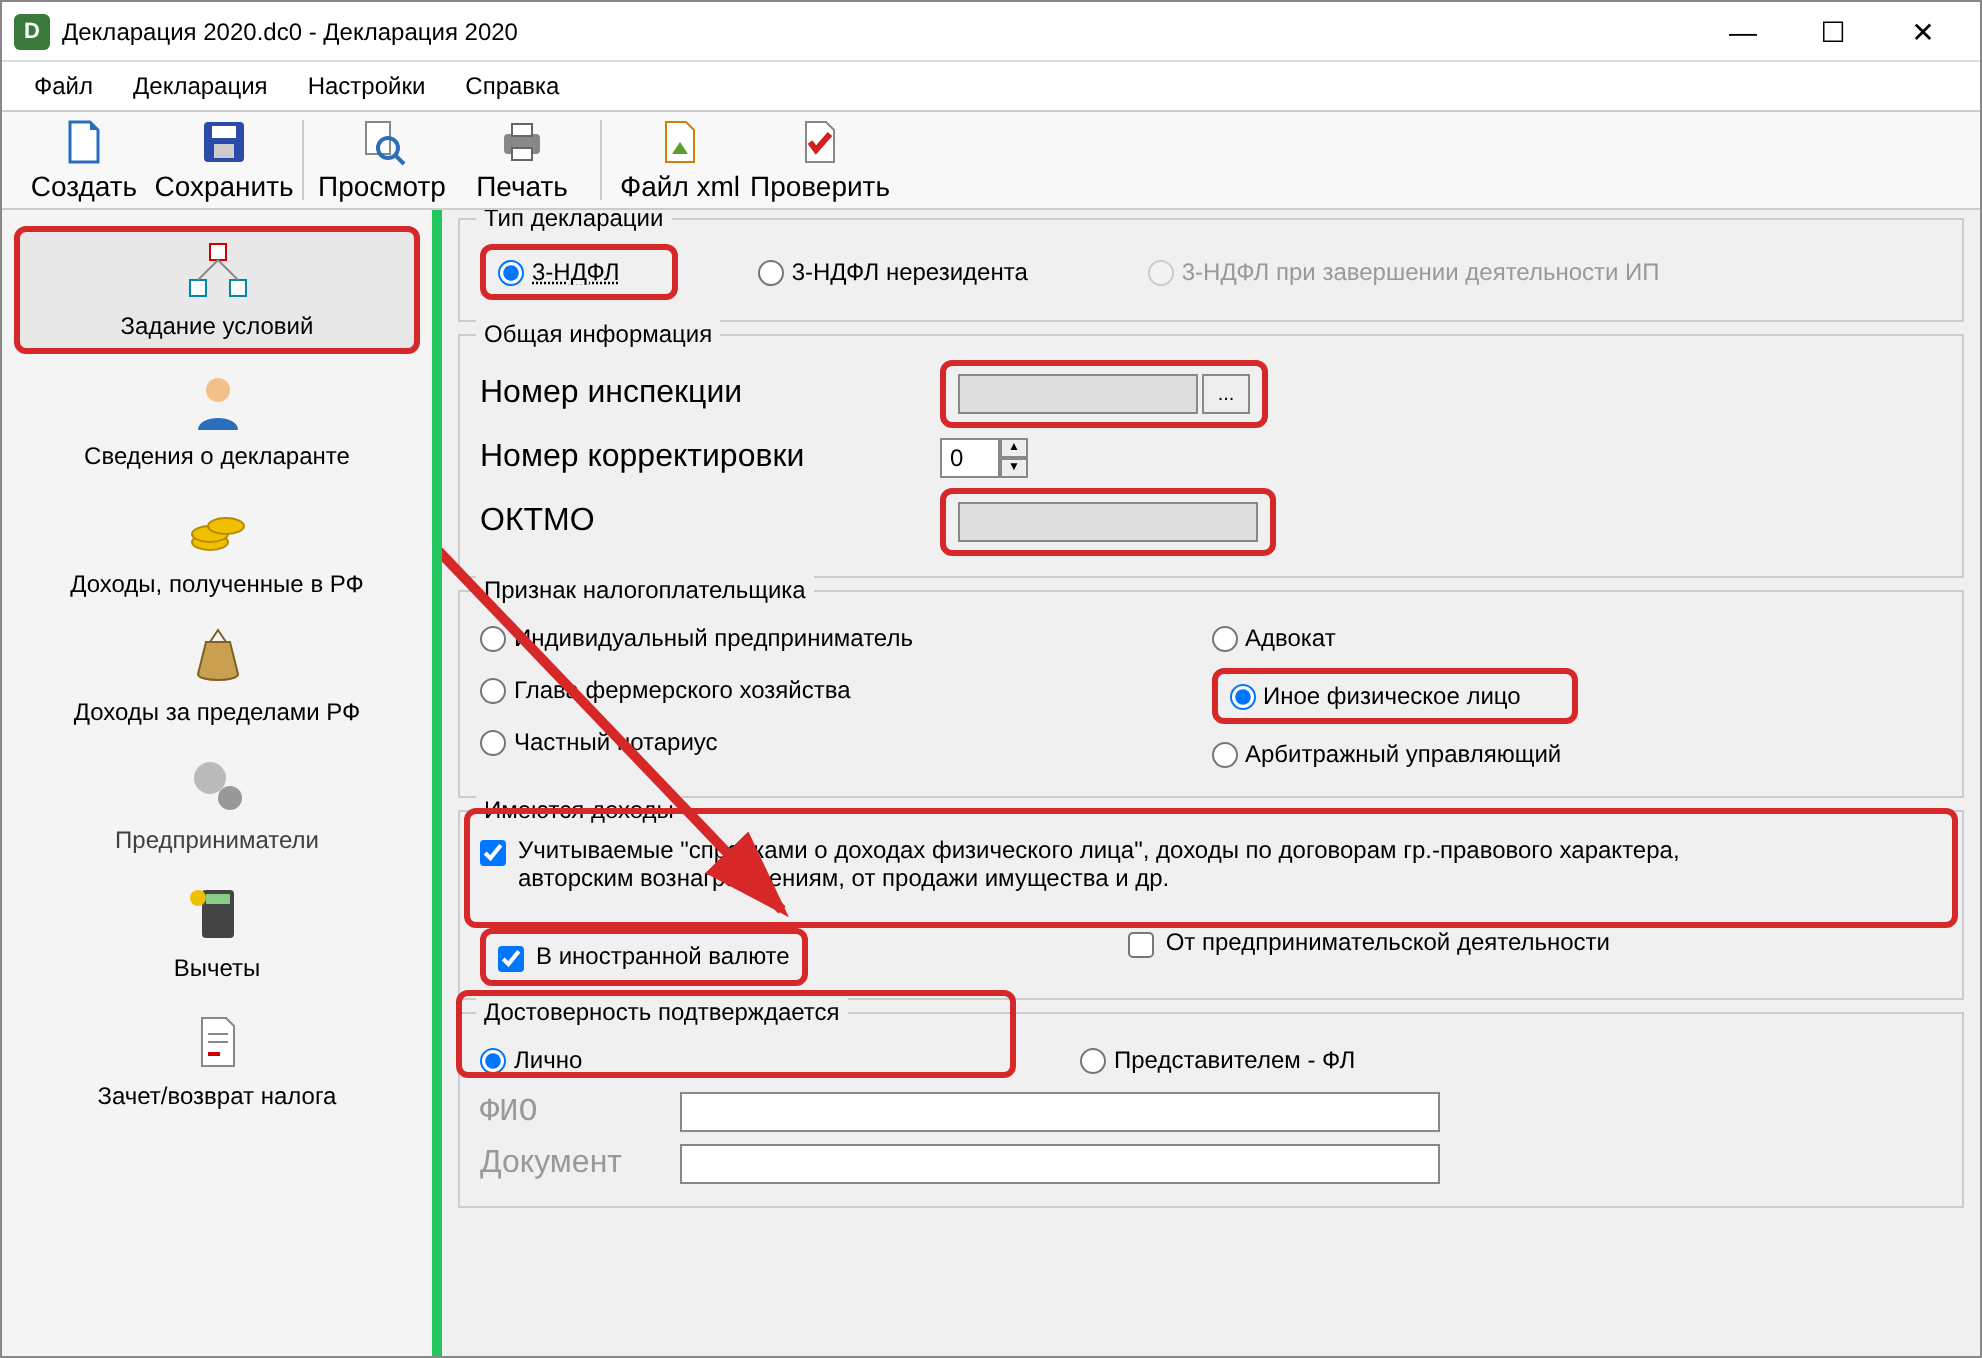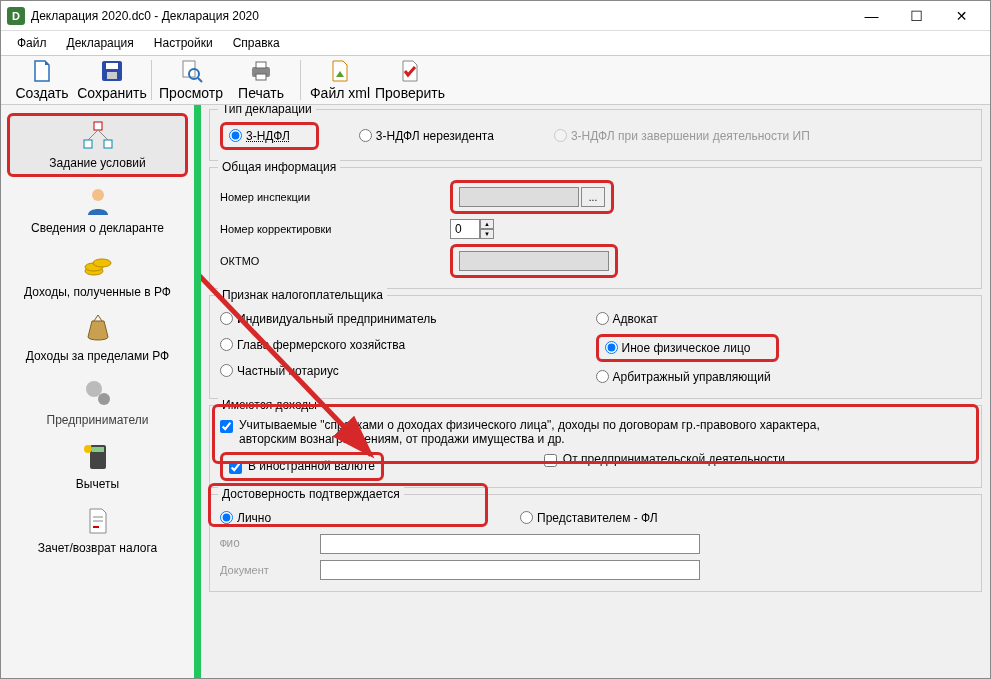--- a/index.html
+++ b/index.html
@@ -10,30 +10,30 @@
   .titlebar .title { flex: 1; font-size: 12px; }
   .winbtns { display: flex; gap: 0; }
   .winbtn { width: 45px; height: 28px; display: flex; align-items: center; justify-content: center; font-size: 14px; }
   .menubar { height: 24px; display: flex; align-items: center; padding: 0 8px; gap: 4px; }
   .menuitem { padding: 2px 8px; }
   .toolbar { height: 50px; display: flex; align-items: center; padding: 2px 6px; gap: 0; border-top: 1px solid #ccc; border-bottom: 1px solid #ccc; background: #f8f8f8; }
   .tbtn { display: flex; flex-direction: column; align-items: center; justify-content: center; width: 70px; height: 46px; font-size: 14px; }
   .tbtn .ticon { width: 24px; height: 24px; margin-bottom: 2px; }
   .divider { width: 1px; height: 40px; background: #ccc; margin: 0 4px; }
   .main { display: flex; height: calc(100% - 104px); }
-  .sidebar { width: 200px; background: #f4f4f4; border-right: 7px solid #22c55e; padding: 6px 0; }
+  .sidebar { width: 220px; background: #f4f4f4; border-right: 5px solid #22c55e; padding: 6px 0; }
   .navitem { display: flex; flex-direction: column; align-items: center; padding: 6px 4px; margin: 2px 6px; font-size: 12px; text-align: center; }
   .navitem .nicon { width: 32px; height: 32px; margin-bottom: 4px; }
   .navitem.disabled { color: #404040; }
   .content { flex: 1; background: #f0f0f0; padding: 4px 8px; overflow-y: auto; position: relative; }
   .group { border: 1px solid #ccc; margin-bottom: 6px; padding: 8px 10px 6px; position: relative; background: #f0f0f0; }
   .group-title { position: absolute; top: -8px; left: 8px; background: #f0f0f0; padding: 0 4px; font-size: 12px; }
   .row { display: flex; align-items: center; margin: 4px 0; min-height: 22px; }
-  .label { width: 230px; font-size: 11px; }
-  .radio { display: flex; align-items: flex-start; gap: 4px; margin-right: 20px; }
+  .label { width: 230px; font-size: 16px; }
+  .radio { display: flex; align-items: flex-end; gap: 4px; margin-right: 20px; }
   .radio input { margin: 0; }
   .check { display: flex; align-items: flex-start; gap: 6px; }
   .check input { margin-top: 2px; }
   input[type=text] { height: 20px; border: 1px solid #888; background: #fff; padding: 0 4px; font-size: 12px; }
   input[type=text].grayed { background: #ddd; }
   .btn-small { width: 24px; height: 20px; border: 1px solid #888; background: #eee; font-size: 10px; }
   .spinner { display: flex; }
   .spinner input { width: 30px; }
   .spinner .spin { width: 14px; display: flex; flex-direction: column; }
   .spinner .spin button { height: 10px; font-size: 6px; padding: 0; border: 1px solid #888; background: #eee; line-height: 6px; }
@@ -284,21 +284,21 @@
 
       <div class="group" style="position:relative;">
         <div class="group-title">Имеются доходы</div>
         <div class="hl-box" style="left:2px; top:-2px; right:2px; height:60px;"></div>
         <div class="row">
           <label class="check">
             <input type="checkbox" checked="" style="">
             <span style="max-width:600px;display:inline-block;">Учитываемые "справками о доходах физического лица", доходы по договорам гр.-правового характера, авторским вознаграждениям, от продажи имущества и др.</span>
           </label>
         </div>
-        <div class="income-row" style="margin-top:6px;">
+        <div class="income-row" style="margin-top:18px;">
           <span class="hl-red" style="display:inline-flex;">
             <label class="check">
               <input type="checkbox" checked="" style="">
                 <span>В иностранной валюте</span>
             </label>
           </span>
           <label class="check" style="margin-left:120px;">
             <input type="checkbox" style="">
               <span>От предпринимательской деятельности</span>
           </label>

